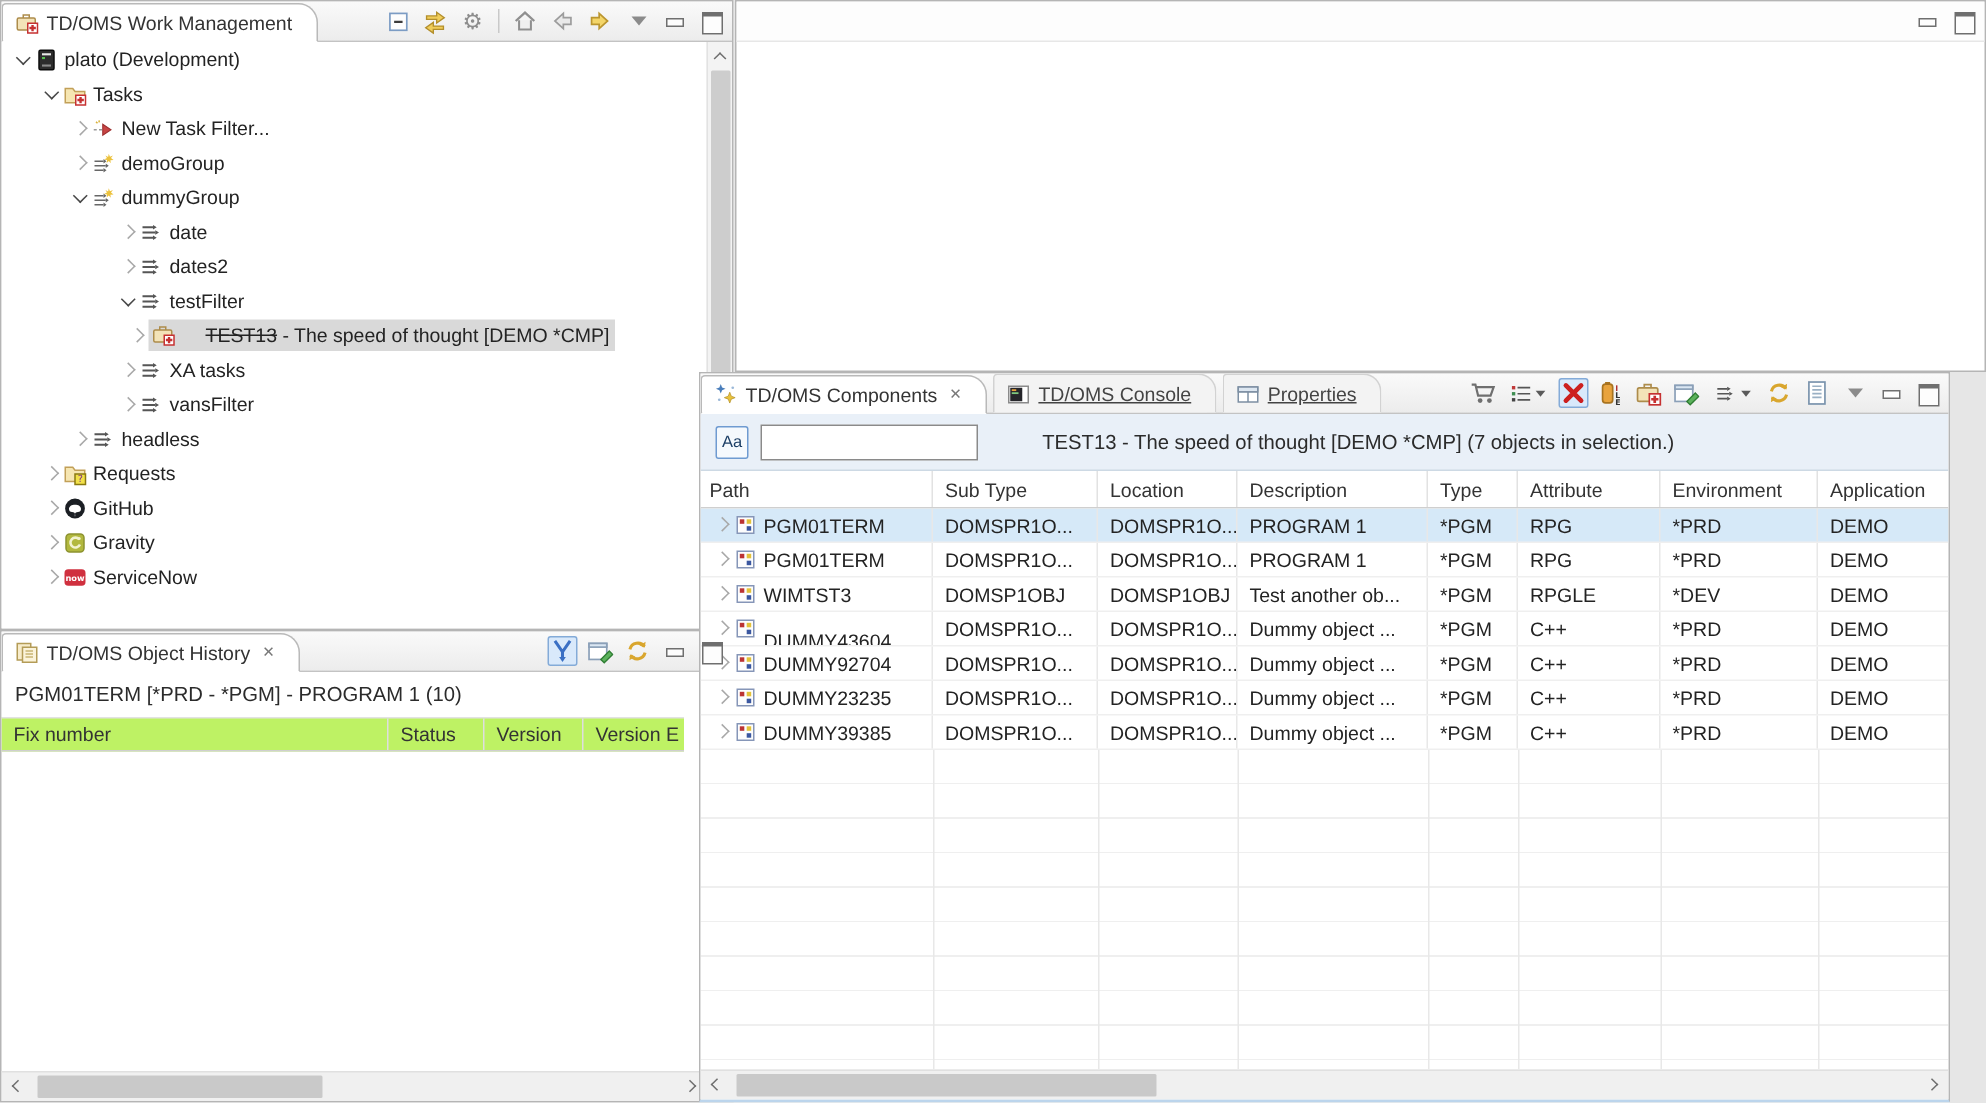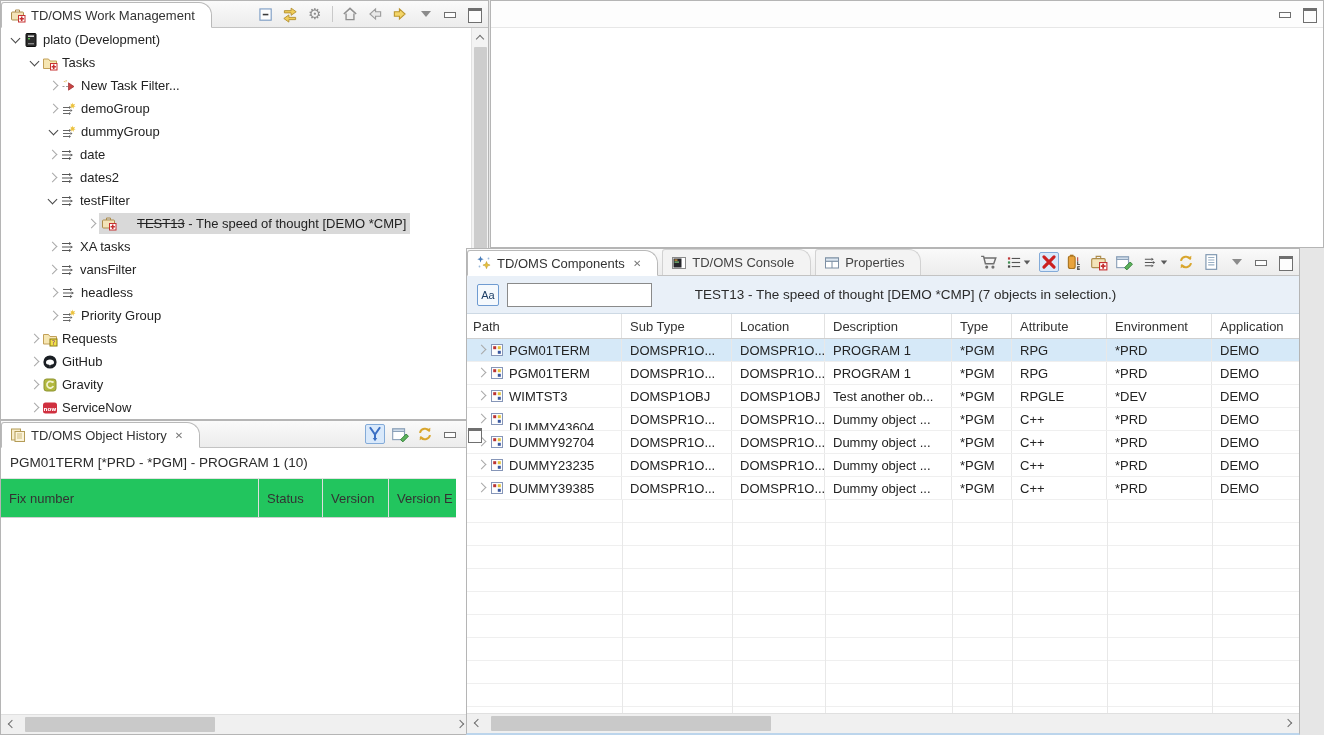--- a/index.html
+++ b/index.html
@@ -16,21 +16,21 @@
   .panel-comp { left:466px; top:248px; width:834px; height:487px; border-bottom:2px solid #bcd5ec; }
 
   
   .tabbar { position:relative; height:27px; background:linear-gradient(#fafafa,#ececec);
             border-bottom:1px solid #c3c3c3; display:flex; align-items:flex-end; }
   .tab { position:relative; height:26px; display:flex; align-items:center; gap:5px;
          padding:0 16px 0 8px; font-size:13px; color:#333; white-space:nowrap; cursor:default; }
   .tab.active { background:#fff; border:1px solid #b9b9b9; border-bottom:1px solid #fff;
                 border-radius:3px 13px 0 0; margin-bottom:-1px; z-index:2; }
   .tab.inactive { background:#f3f3f3; border:1px solid #d2d2d2; border-bottom:none;
-                  border-radius:3px 12px 0 0; margin-left:4px; color:#444; }
+                  border-radius:3px 12px 0 0; margin-left:4px; color:#444;text-decoration:underline; }
   .tab .close { font-size:10px; color:#777; margin-left:3px; }
   .toolbar { position:absolute; right:3px; top:0; height:26px; display:flex; align-items:center; gap:5px; z-index:3; }
   .tool { width:20px; height:20px; display:flex; align-items:center; justify-content:center; border:1px solid transparent; }
   .tool.toggled { background:#d9e9fb; border:1px solid #84abd8; border-radius:2px; }
   .tbsep { width:1px; height:16px; background:#c9c9c9; margin:0 2px; }
   .caret-down { width:0; height:0; border-left:4px solid transparent; border-right:4px solid transparent; border-top:5px solid #5a5a5a; }
   .menu-chevron { width:9px; height:6px; position:relative; }
   .menu-chevron::after { content:""; position:absolute; left:0; top:0; width:0; height:0;
      border-left:5px solid transparent; border-right:5px solid transparent; border-top:6px solid #8b8b8b; }
   .winbtn { width:14px; height:12px; position:relative; }
@@ -41,41 +41,41 @@
   .ic { width:16px; height:16px; flex:none; display:inline-flex; }
   .ic svg { width:16px; height:16px; }
 
   
   .tree { position:absolute; left:0; top:27px; right:0; bottom:0; background:#fff; }
   .tree-row { height:23px; display:flex; align-items:center; white-space:nowrap; cursor:default; }
   .chev { display:inline-block; width:16px; height:16px; position:relative; flex:none; }
   .chev::after { content:""; position:absolute; left:5px; top:4px; width:6px; height:6px;
      border-right:1.5px solid #a8a8a8; border-bottom:1.5px solid #a8a8a8; transform:rotate(-45deg); }
   .chev.exp::after { border-color:#474747; transform:rotate(45deg); top:3px; }
-  .d1{padding-left:6px} .d2{padding-left:25px} .d3{padding-left:44px} .d4{padding-left:43px} .d5{padding-left:82px}
+  .d1{padding-left:6px} .d2{padding-left:25px} .d3{padding-left:44px} .d4{padding-left:76px} .d5{padding-left:82px}
   .tree-row .lbl { margin-left:4px; }
   .sel-gray { background:#d9d9d9; padding:2px 4px 3px 2px; display:inline-flex; align-items:center;gap:16px; }
   .strike { text-decoration:line-through; }
 
   
   .vscroll { position:absolute; width:17px; background:#f3f3f3; border-left:1px solid #e2e2e2; }
   .hscroll { position:absolute; height:20px; background:#f0f0f0; border-top:1px solid #e0e0e0; }
   .sb-btn { position:absolute; width:17px; height:17px; }
   .sb-btn::after { content:""; position:absolute; left:5px; top:5px; width:5px; height:5px;
      border-right:1.6px solid #6e6e6e; border-bottom:1.6px solid #6e6e6e; }
   .sb-up::after    { transform:rotate(-135deg); top:7px; }
   .sb-down::after  { transform:rotate(45deg); }
   .sb-left::after  { transform:rotate(135deg); left:7px; }
   .sb-right::after { transform:rotate(-45deg); left:4px; }
   .vthumb { position:absolute; left:2px; width:13px; background:#cdcdcd; border-radius:1px; }
   .hthumb { position:absolute; top:2px; height:15px; background:#c9c9c9; border-radius:1px; }
 
   
   .oh-subtitle { height:30px; line-height:30px; padding-left:9px; background:#fff; font-size:13.5px; color:#2b2b2b; }
-  .oh-header { position:relative; height:40px; border-top:1px solid #e2e2e2; border-bottom:1px solid #cfcfcf; background:#22c55e; display:flex; align-items:center; }
+  .oh-header { position:relative; height:23px; border-top:1px solid #e2e2e2; border-bottom:1px solid #cfcfcf; background:#bef264; display:flex; align-items:center; }
   .oh-header span { border-right:1px solid #dedede; height:100%; display:flex; align-items:center; padding-left:8px; color:#333; }
 
   
   .filterbar { height:38px; background:#e9f0f8; border-bottom:1px solid #cdd9e4; display:flex; align-items:center; padding:0 10px; gap:8px; }
   .aa-btn { width:22px; height:22px; border:1px solid #6f9bd1; background:#f5f9fd; border-radius:2px;
             font-size:11px; color:#1d3f66; display:flex; align-items:center; justify-content:center; }
   .filter-input { width:145px; height:24px; border:1px solid #8a8a8a; background:#fff; padding:0 5px; font-size:13px; font-family:inherit; }
   .sel-summary { flex:1; text-align:center; font-size:13.5px; color:#2b2b2b; white-space:nowrap; overflow:hidden; }
   .comp-header { position:relative; height:25px; background:#fff; border-bottom:1px solid #cfcfcf; display:flex; align-items:center; }
   .comp-header span { border-right:1px solid #e2e2e2; height:100%; display:flex; align-items:center; padding-left:8px; color:#333; flex:none; }
@@ -279,31 +279,20 @@
       <div class="tree-row d3">
         <span class="chev"></span>
         <span class="ic">
             <svg viewBox="0 0 16 16">
               <path d="M2 4.5h7M2 8h8.5M2 11.5h7" stroke="#565656" stroke-width="1.2"></path>
               <path d="M9 3l2.5 1.5L9 6zM10.5 6.5 13 8l-2.5 1.5zM9 10l2.5 1.5L9 13z" fill="#565656"></path>
             </svg>
           </span>
         <span class="lbl">headless</span>
       </div>
-      <div class="tree-row d3">
-        <span class="chev"></span>
-        <span class="ic">
-            <svg viewBox="0 0 16 16">
-              <path d="M2 6.5h6M2 9.5h7.5M2 12.5h6" stroke="#676767" stroke-width="1.1"></path>
-              <path d="M8 5l2 1.5L8 8zM9.5 8l2 1.5-2 1.5zM8 11l2 1.5L8 14z" fill="#676767"></path>
-              <path d="M11.5 1.5l.8 2 2-.8-1.3 1.7 1.7 1.2-2.1.2.3 2.1-1.4-1.6-1.4 1.4.3-2-2-.4 1.9-.9-1-1.8 1.8 1z" fill="#ecc23c"></path>
-            </svg>
-          </span>
-        <span class="lbl">Priority Group</span>
-      </div>
       <div class="tree-row d2">
         <span class="chev"></span>
         <span class="ic">
             <svg viewBox="0 0 16 16">
               <path d="M1.5 3.5h5l1.5 2h6.5V13H1.5z" fill="#f6e6b2" stroke="#c2a058"></path>
               <rect x="8" y="8" width="7" height="7" fill="#f2e14a" stroke="#8b7a10"></rect>
               <text x="11.5" y="13.6" font-size="6.5" text-anchor="middle" fill="#7a2d8d" font-family="DejaVu Sans">?</text>
             </svg>
           </span>
         <span class="lbl">Requests</span>

